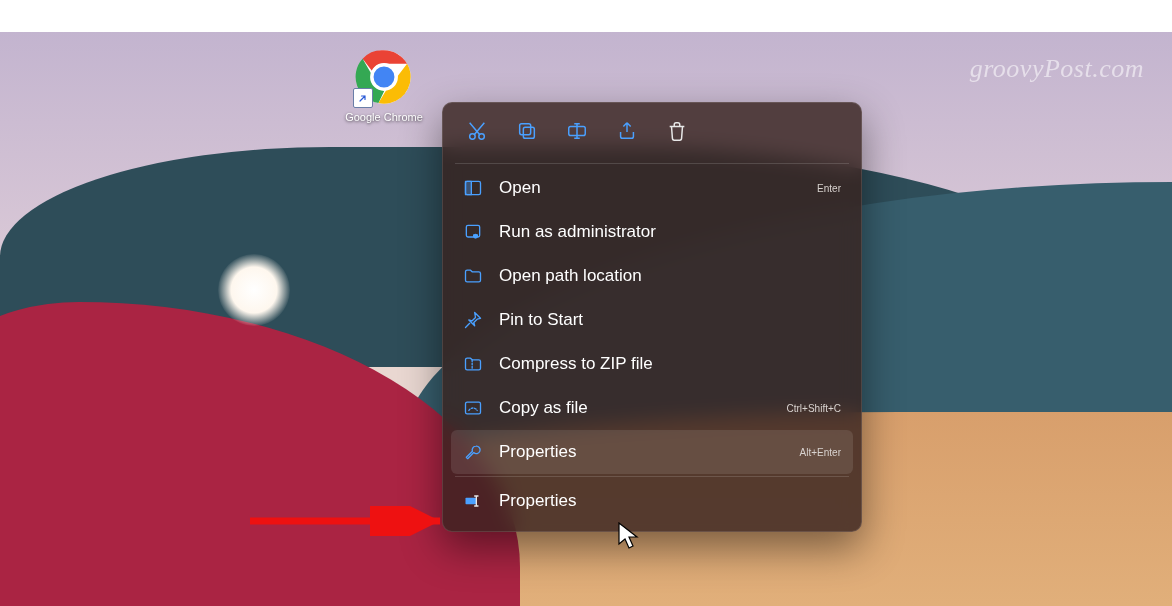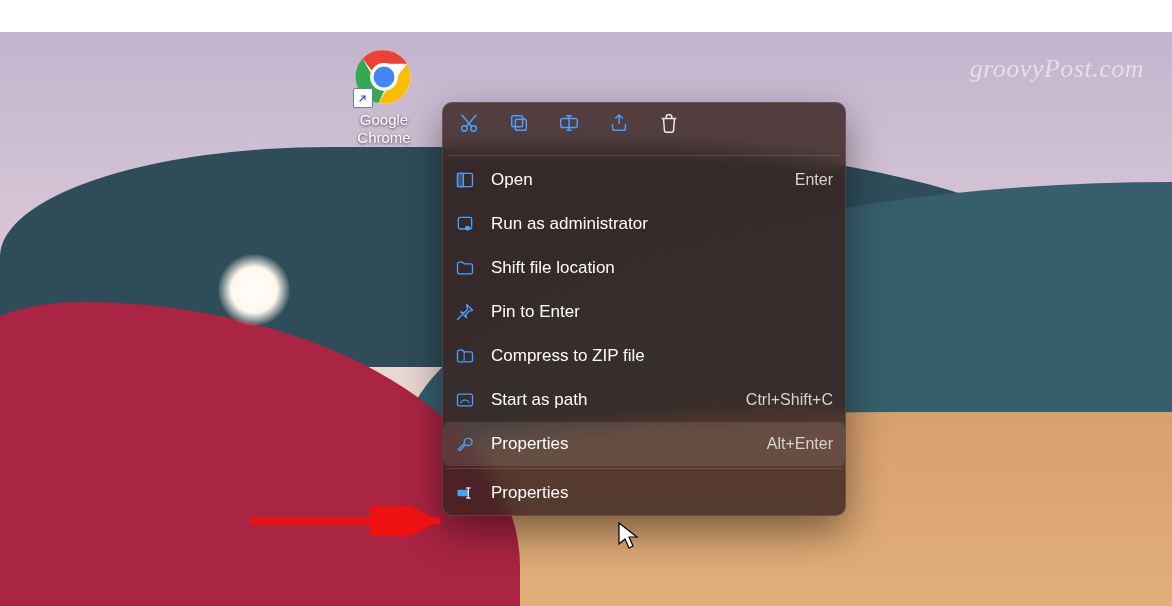--- a/index.html
+++ b/index.html
@@ -20,35 +20,35 @@
   .red-hill{position:absolute;left:-80px;top:270px;width:600px;height:400px;background:#aa2443;border-top-right-radius:500px 300px;border-top-left-radius:180px 120px;}
   .tan-field{position:absolute;left:0;right:0;top:380px;height:300px;background:linear-gradient(to bottom,#d89f6c,#e6b882);border-top-left-radius:900px 220px;}
   .sun{position:absolute;left:218px;top:222px;width:72px;height:72px;border-radius:50%;background:radial-gradient(circle,#fff 0%,#fef7ee 45%,rgba(254,247,238,0) 72%);}
   .watermark{position:absolute;top:22px;right:28px;color:rgba(255,255,255,0.55);font-size:26px;font-style:italic;font-family:Georgia,serif;letter-spacing:0.5px;}
 
   
   .shortcut{position:absolute;left:340px;top:16px;width:88px;text-align:center;cursor:pointer;}
   .shortcut .icon-wrap{position:relative;width:58px;height:58px;margin:0 auto;}
   .shortcut-arrow{position:absolute;left:-2px;bottom:-2px;width:18px;height:18px;background:#fff;border:1px solid #6a7ea8;border-radius:2px;display:flex;align-items:center;justify-content:center;}
   .shortcut-arrow svg{width:12px;height:12px;}
-  .shortcut .label{margin-top:5px;color:#fff;font-size:15px;text-shadow:0 1px 3px rgba(0,0,0,0.7);line-height:1.2;text-align:center;}
-
-  
-  .context-menu{position:absolute;left:442px;top:70px;width:402px;background:rgba(55,34,30,0.82);border:1px solid rgba(255,255,255,0.12);border-radius:10px;box-shadow:0 16px 40px rgba(0,0,0,0.45);backdrop-filter:blur(10px);color:#fff;}
+  .shortcut .label{margin-top:5px;color:#fff;font-size:11px;text-shadow:0 1px 3px rgba(0,0,0,0.7);line-height:1.2;text-align:center;}
+
+  
+  .context-menu{position:absolute;left:442px;top:70px;width:402px;background:rgba(55,34,30,0.82);border:1px solid rgba(255,255,255,0.12);border-radius:10px;box-shadow:0 16px 40px rgba(0,0,0,0.45);backdrop-filter:blur(10px);padding:8px;color:#fff;}
   .toolbar{display:flex;gap:6px;padding:2px 4px 8px 4px;}
   .toolbar-btn{width:44px;height:40px;border-radius:6px;display:flex;align-items:center;justify-content:center;cursor:pointer;}
   .toolbar-btn svg{width:22px;height:22px;stroke:#4aa0ff;fill:none;stroke-width:1.6;}
   .toolbar-btn.muted svg{stroke:#e8e8e8;}
   .divider{height:1px;background:rgba(255,255,255,0.14);margin:2px 4px;}
   .menu-item{display:flex;align-items:center;height:44px;padding:0 12px;border-radius:6px;cursor:pointer;gap:16px;}
   .menu-item:hover,.menu-item.hovered{background:rgba(255,255,255,0.10);}
   .mi-icon{width:20px;height:20px;flex:0 0 20px;display:flex;align-items:center;justify-content:center;}
   .mi-icon svg{width:20px;height:20px;stroke:#4aa0ff;fill:none;stroke-width:1.6;stroke-linecap:round;stroke-linejoin:round;}
   .mi-label{flex:1;font-size:17px;color:#fff;}
-  .mi-accel{font-size:16px;color:#d8d2cf;}
+  .mi-accel{font-size:10px;color:#d8d2cf;}
 
   
   .annot-arrow{position:absolute;left:250px;top:474px;pointer-events:none;}
 
   
   .cursor{position:absolute;left:618px;top:490px;pointer-events:none;}
 </style>
 </head>
 <body>
 
@@ -147,32 +147,32 @@
       <span class="mi-label">Run as administrator</span>
       <span class="mi-accel"></span>
     </div>
 
     <div class="menu-item">
       <span class="mi-icon">
         <svg viewBox="0 0 24 24">
             <path d="M3 7a2 2 0 0 1 2-2h4l2 2h8a2 2 0 0 1 2 2v8a2 2 0 0 1-2 2H5a2 2 0 0 1-2-2z"></path>
           </svg>
       </span>
-      <span class="mi-label">Shift file location</span>
+      <span class="mi-label">Open path location</span>
       <span class="mi-accel"></span>
     </div>
 
     <div class="menu-item">
       <span class="mi-icon">
         <svg viewBox="0 0 24 24">
             <path d="M14 3l7 7-4 1-4 4 1 4-7-7 4 1 4-4z"></path>
             <path d="M8 16l-5 5"></path>
           </svg>
       </span>
-      <span class="mi-label">Pin to Enter</span>
+      <span class="mi-label">Pin to Start</span>
       <span class="mi-accel"></span>
     </div>
 
 
     <div class="menu-item">
       <span class="mi-icon">
         <svg viewBox="0 0 24 24">
             <path d="M3 7a2 2 0 0 1 2-2h4l2 2h8a2 2 0 0 1 2 2v8a2 2 0 0 1-2 2H5a2 2 0 0 1-2-2z"></path>
             <path d="M11 7v2M11 11v2M11 15v2"></path>
           </svg>
@@ -181,21 +181,21 @@
       <span class="mi-accel"></span>
     </div>
 
     <div class="menu-item">
       <span class="mi-icon">
         <svg viewBox="0 0 24 24">
             <rect x="3" y="5" width="18" height="14" rx="2"></rect>
             <path d="M7 15c2-4 8-4 10 0" stroke-dasharray="2 2"></path>
           </svg>
       </span>
-      <span class="mi-label">Start as path</span>
+      <span class="mi-label">Copy as file</span>
       <span class="mi-accel">Ctrl+Shift+C</span>
     </div>
 
     <div class="menu-item hovered">
       <span class="mi-icon">
         <svg viewBox="0 0 24 24">
             <path d="M15.5 5a4.5 4.5 0 0 0-4.2 6.1L4 18.4 5.6 20l7.3-7.3A4.5 4.5 0 1 0 15.5 5z"></path>
           </svg>
       </span>
       <span class="mi-label">Properties</span>

